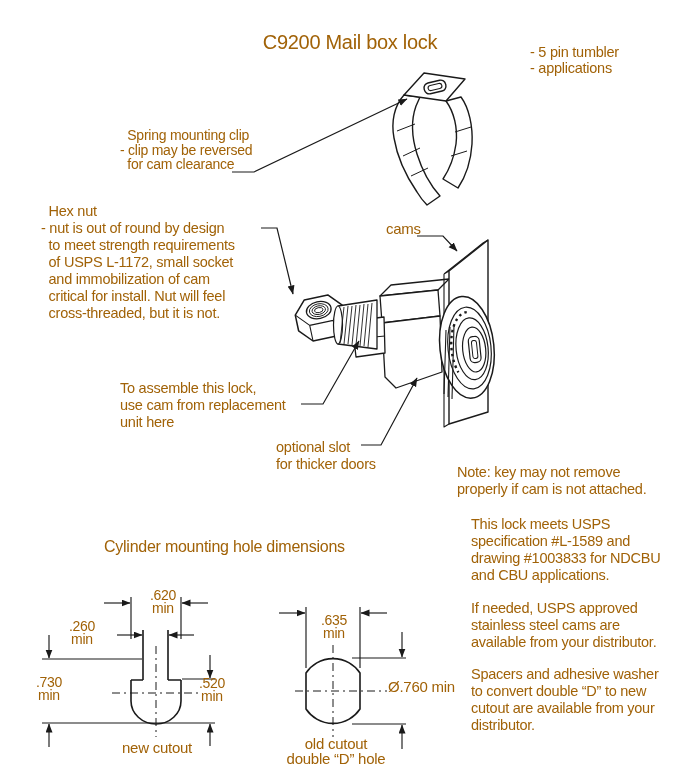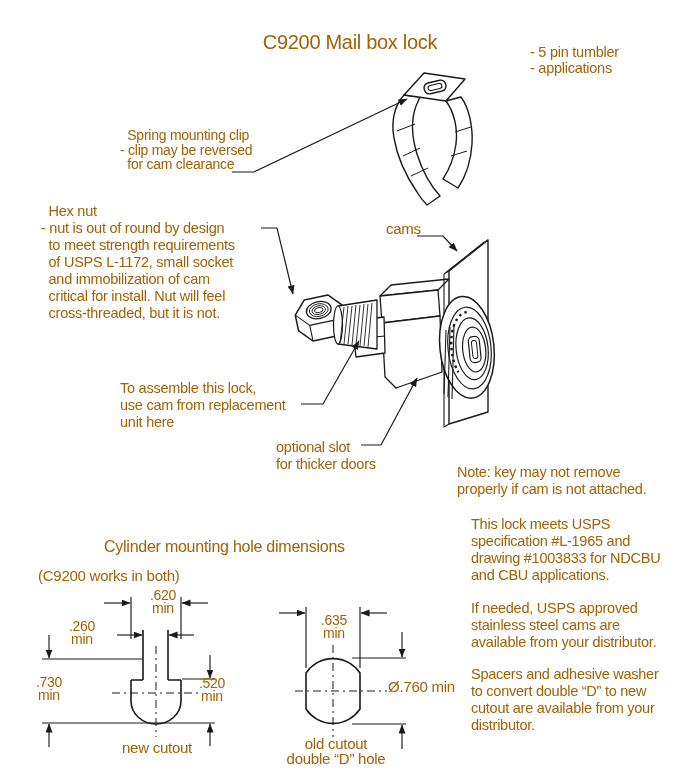--- a/index.html
+++ b/index.html
@@ -176,36 +176,35 @@
 for thicker doors</div>
 
   <div class="t ann" style="left:120px;top:380px;">To assemble this lock,
 use cam from replacement
 unit here</div>
 
   <div class="t ann" style="left:457px;top:464px;">Note: key may not remove
 properly if cam is not attached.</div>
 
   <div class="t ann" style="left:471px;top:516px;">This lock meets USPS
-specification #L-1965 and
+specification #L-1589 and
 drawing #1003833 for NDCBU
 and CBU applications.</div>
 
   <div class="t ann" style="left:471px;top:600px;">If needed, USPS approved
 stainless steel cams are
 available from your distributor.</div>
 
   <div class="t head16" style="left:104px;top:538px;">Cylinder mounting hole dimensions</div>
 
   <div class="t ann" style="left:471px;top:666px;">Spacers and adhesive washer
 to convert double “D” to new
 cutout are available from your
 distributor.</div>
 
-  <div class="t lbl15" style="left:38px;top:568px;">(C9200 works in both)</div>
 
   <div class="t dim c" style="left:130px;top:589px;width:66px;">.620
 min</div>
   <div class="t dim c" style="left:57px;top:620px;width:50px;">.260
 min</div>
   <div class="t dim c" style="left:24px;top:676px;width:50px;">.730
 min</div>
   <div class="t dim c" style="left:187px;top:677px;width:50px;">.520
 min</div>
   <div class="t lbl15 c" style="left:107px;top:740px;width:100px;">new cutout</div>

